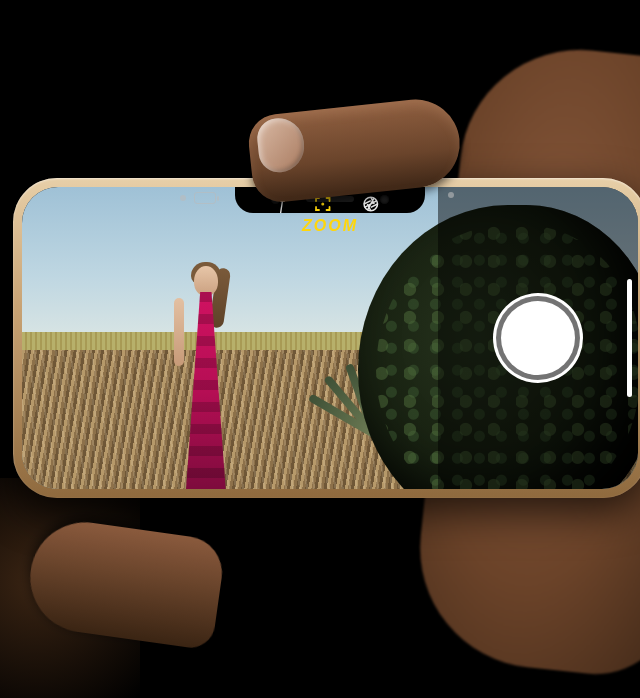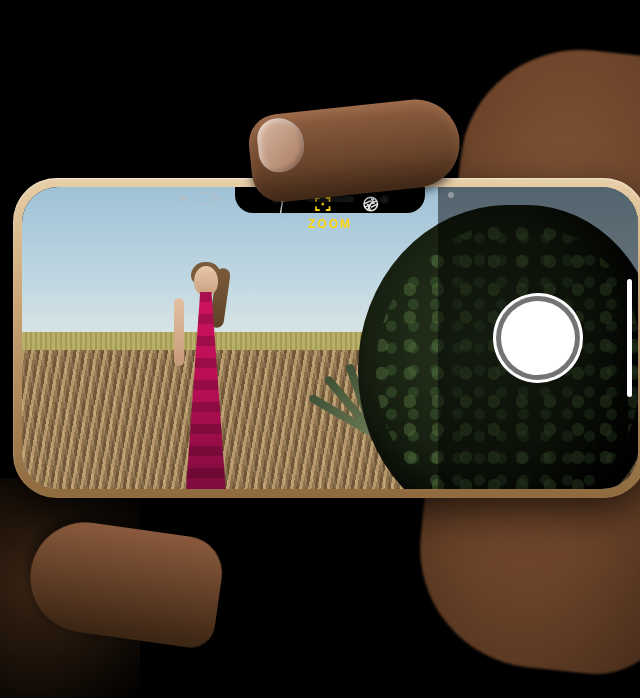--- a/index.html
+++ b/index.html
@@ -188,22 +188,23 @@
     .top-controls {
       position:absolute; top:4px; left:50%; transform:translateX(-50%);
       display:flex; align-items:center; gap:30px;
       z-index:55; height:26px;
     }
     .ctl { display:inline-flex; align-items:center; justify-content:center; color:#e8e8e8; font-size:16px; }
     .ctl svg { display:block; }
     .ctl.focus-frame { color:#ffd60a; }
     .zoom-label {
       position:absolute; top:30px; left:50%; transform:translateX(-50%);
-      color:#ffd60a; font-size:12px; font-weight:700; letter-spacing:2px;
+      color:#ffd60a; font-size:16px; font-weight:700; letter-spacing:2px;
       z-index:55;
+      font-style:italic;
     }
 
     
     .status-left, .status-right {
       position:absolute; top:5px; z-index:55; display:flex; gap:8px; align-items:center;
     }
     .status-left { left:calc(50% - 150px); }
     .status-right{ left:calc(50% + 118px); }
     .pill { width:22px; height:12px; border:1.5px solid #bbb; border-radius:3px; position:relative; opacity:.6;}
     .pill::after{content:"";position:absolute;right:-4px;top:3px;width:2px;height:5px;background:#bbb;border-radius:1px;}

